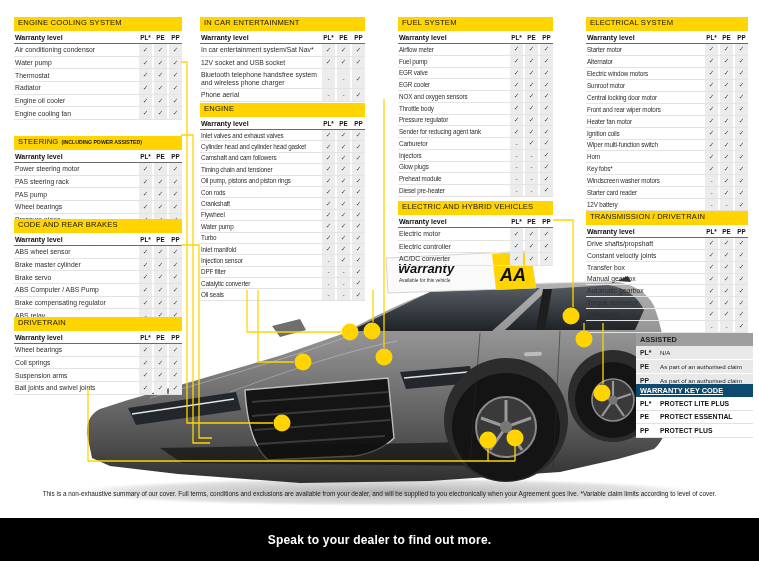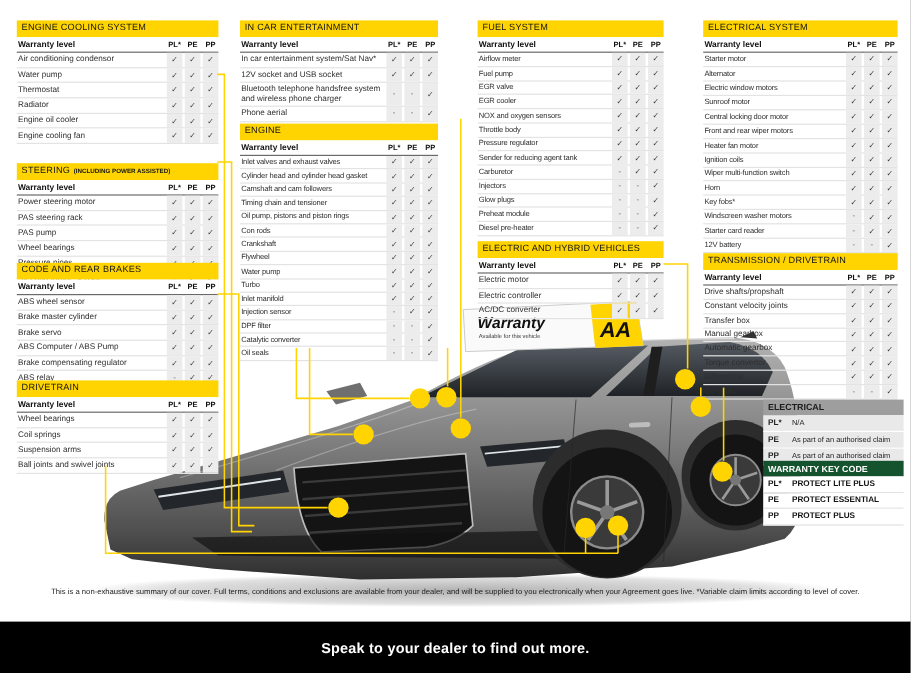--- a/index.html
+++ b/index.html
@@ -23,21 +23,21 @@
   .cell{width:13px;margin-left:2px;background:#ececec;display:flex;align-items:center;
         justify-content:center;font-size:6.6px;color:#3c3c3c;}
   .cell.dash{color:#666;}
   .dense .row .lbl{font-size:6.3px;letter-spacing:-.15px;}
 
   
   .legend{position:absolute;z-index:2;width:117px;}
   .lg-head{height:13px;display:flex;align-items:center;padding-left:4px;
            font-size:7.4px;font-weight:bold;}
   .legend.diag .lg-head{background:#9e9e9e;color:#1c1c1c;}
-  .legend.keys .lg-head{background:#14532d;color:#ffffff;}
+  .legend.keys .lg-head{background:#0c4a6e;color:#ffffff;text-decoration:underline;}
   .lg-row{display:flex;align-items:center;height:13px;font-size:6.2px;color:#222;}
   .legend.diag .lg-row{background:#e9e9e9;border-bottom:1px solid #fff;}
   .legend.keys .lg-row{background:#fff;border-bottom:1px solid #e2e2e2;font-weight:bold;
                        font-size:6.8px;height:12.5px;color:#111;}
   .lg-code{width:20px;font-weight:bold;font-size:6.8px;padding-left:4px;flex:none;}
 
   
   .carsvg{position:absolute;left:0;top:0;z-index:1;}
   .callouts{position:absolute;left:0;top:0;z-index:3;pointer-events:none;}
 
@@ -751,21 +751,21 @@
           <span class="lbl">Oil seals</span>
           <span class="cell dash">-</span>
           <span class="cell dash">-</span>
           <span class="cell">✓</span>
         </div>
       </div>
     </div>
 
   <div id="legend-mount">
       <div class="legend diag" style="left: 636px; top: 333px;">
-        <div class="lg-head">ELECTRICAL</div>
+        <div class="lg-head">ASSISTED</div>
         <div class="lg-row">
           <span class="lg-code">PL*</span>
           <span class="lg-text">N/A</span>
         </div>
         <div class="lg-row">
           <span class="lg-code">PE</span>
           <span class="lg-text">As part of an authorised claim</span>
         </div>
         <div class="lg-row">
           <span class="lg-code">PP</span>

